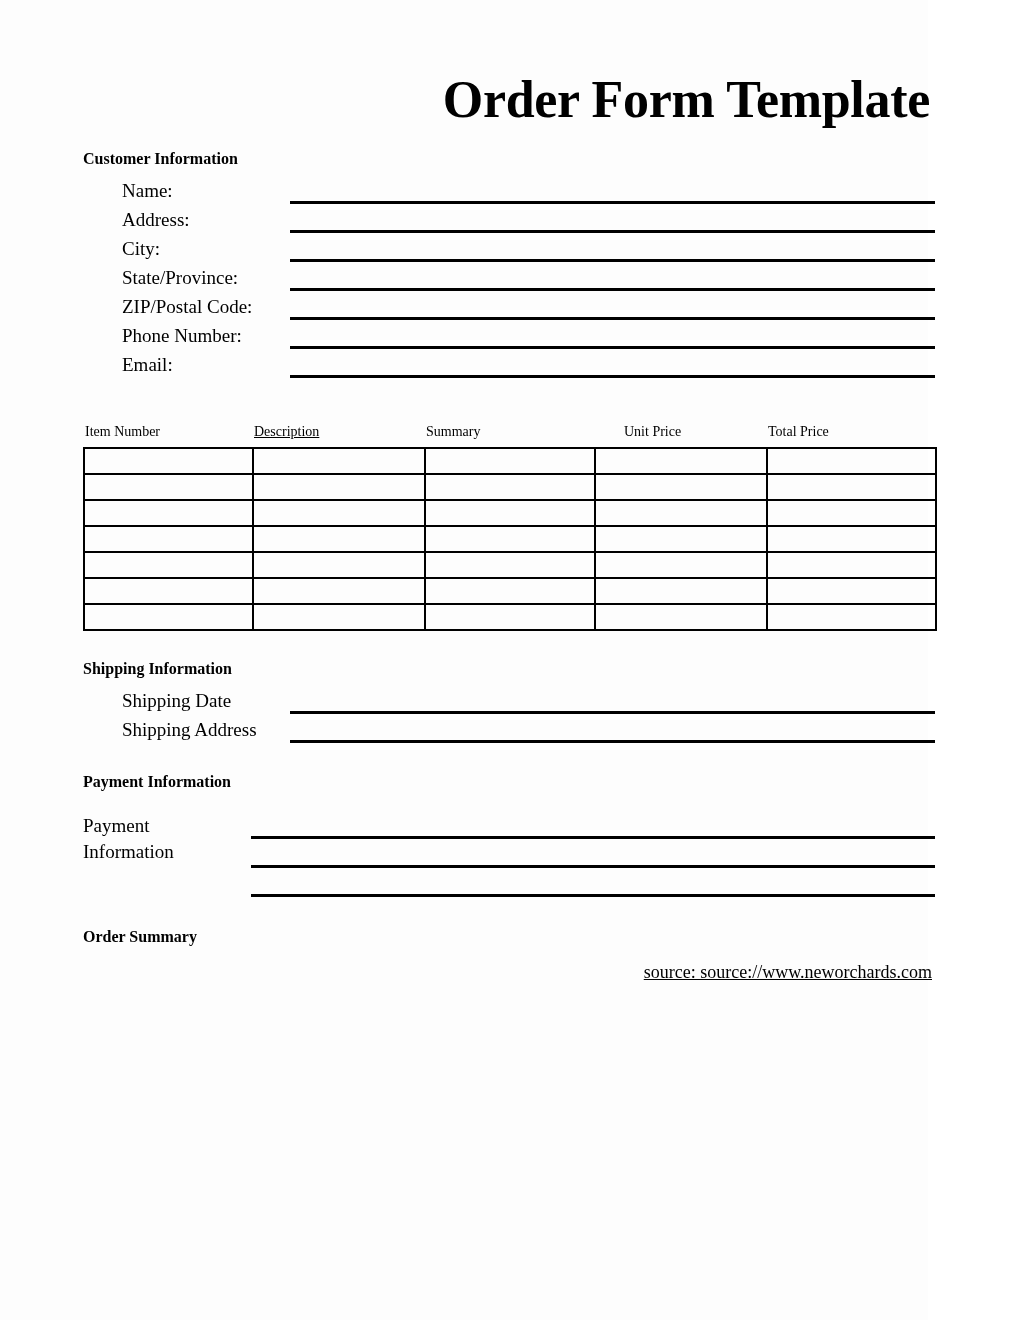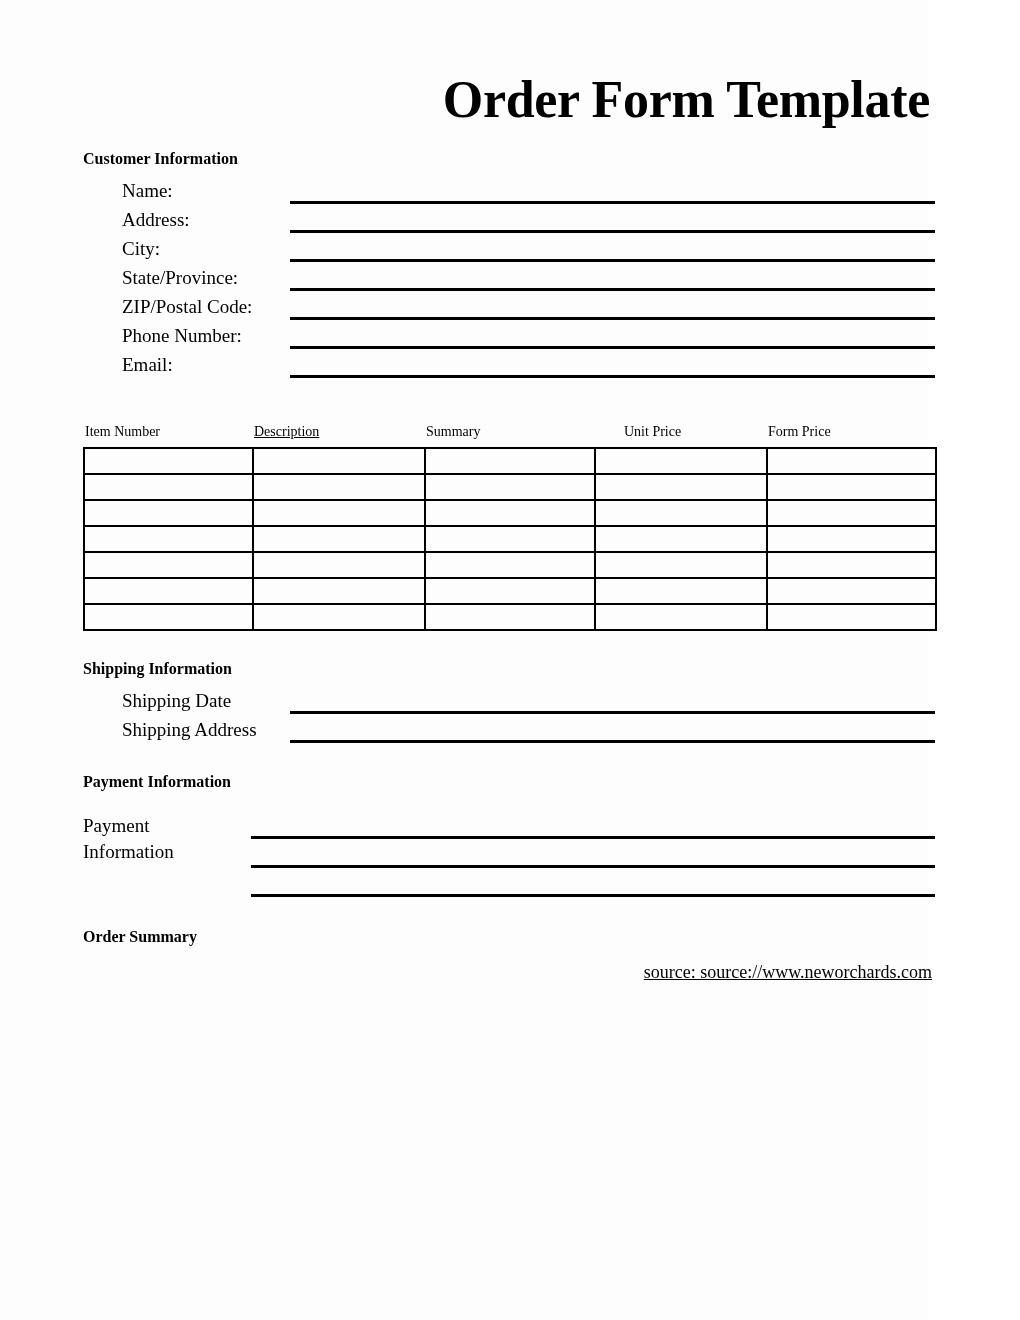--- a/index.html
+++ b/index.html
@@ -210,21 +210,21 @@
     <div class="sp-cust-to-order"></div>
 
 
     <div class="sp-orderhead-gap"></div>
 
     <div class="table-headers">
       <span class="th-0">Item Number</span>
       <span class="th-1">Description</span>
       <span class="th-2">Summary</span>
       <span class="th-3">Unit Price</span>
-      <span class="th-4">Form Price</span>
+      <span class="th-4">Total Price</span>
     </div>
 
     <table class="order-table">
       <colgroup>
         <col class="c0">
           <col class="c1">
           <col class="c2">
           <col class="c3">
           <col class="c4">
       </colgroup>

